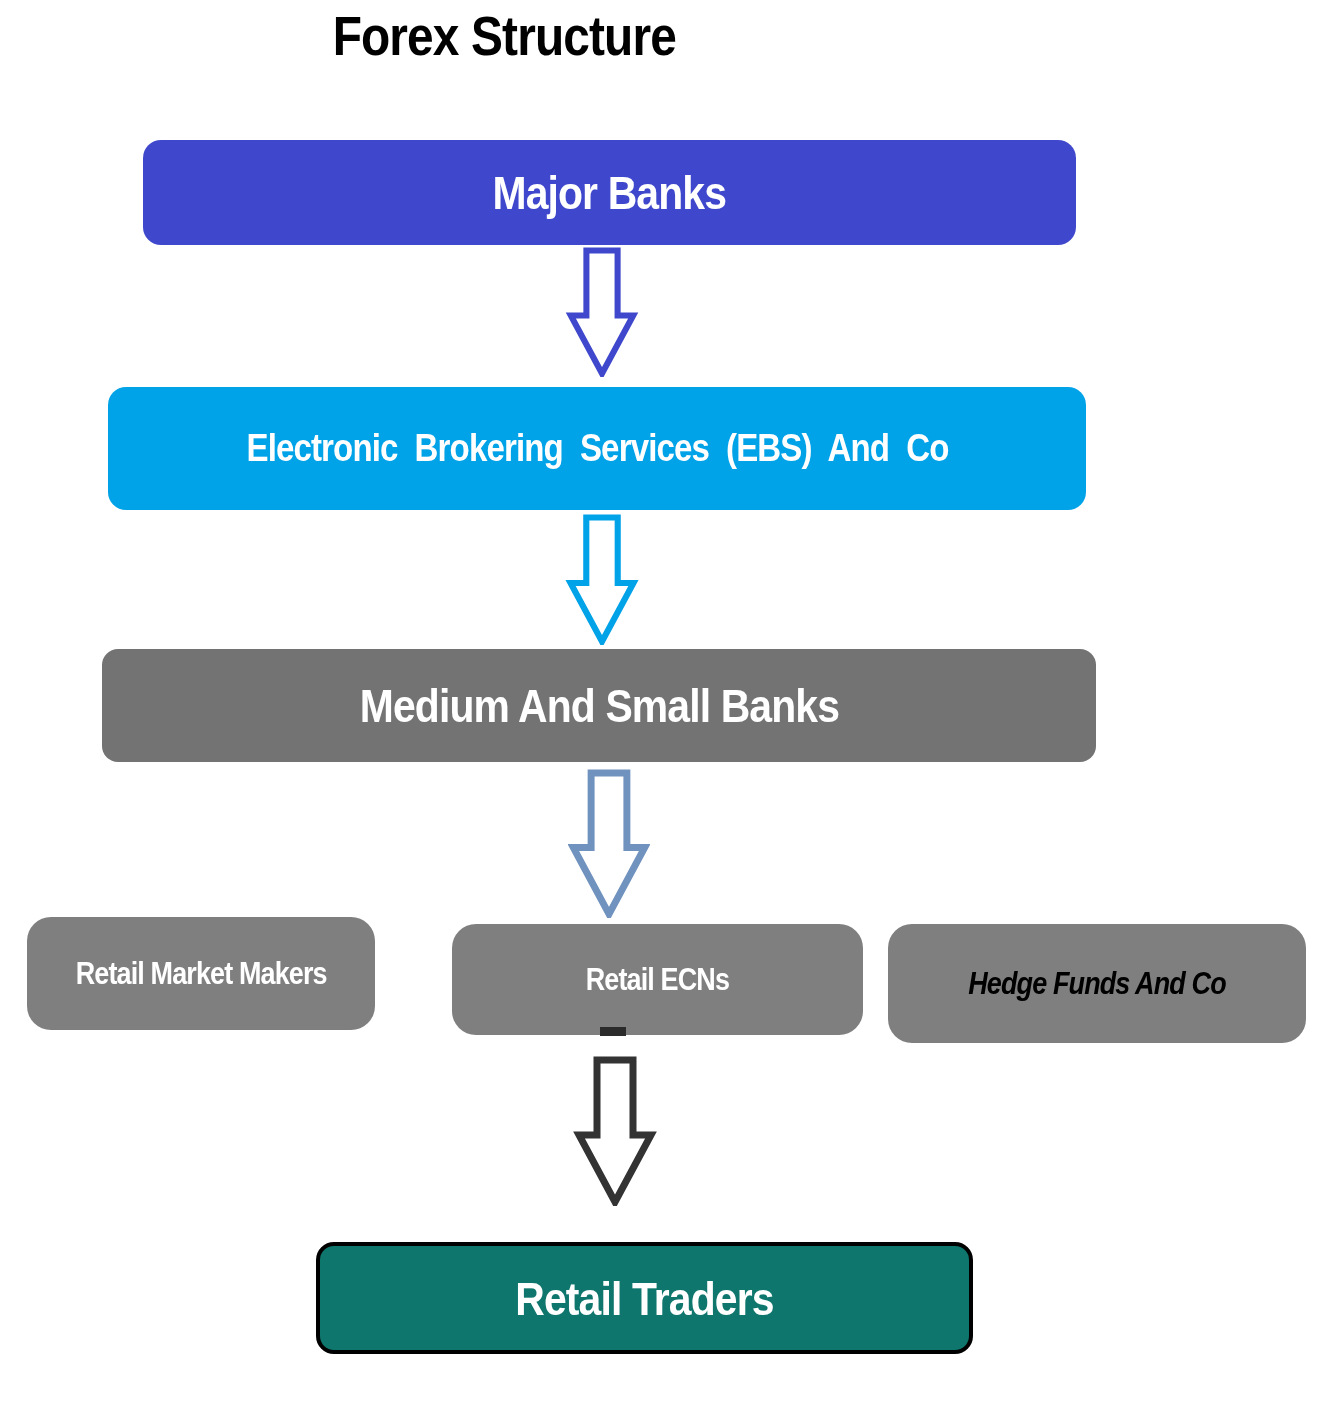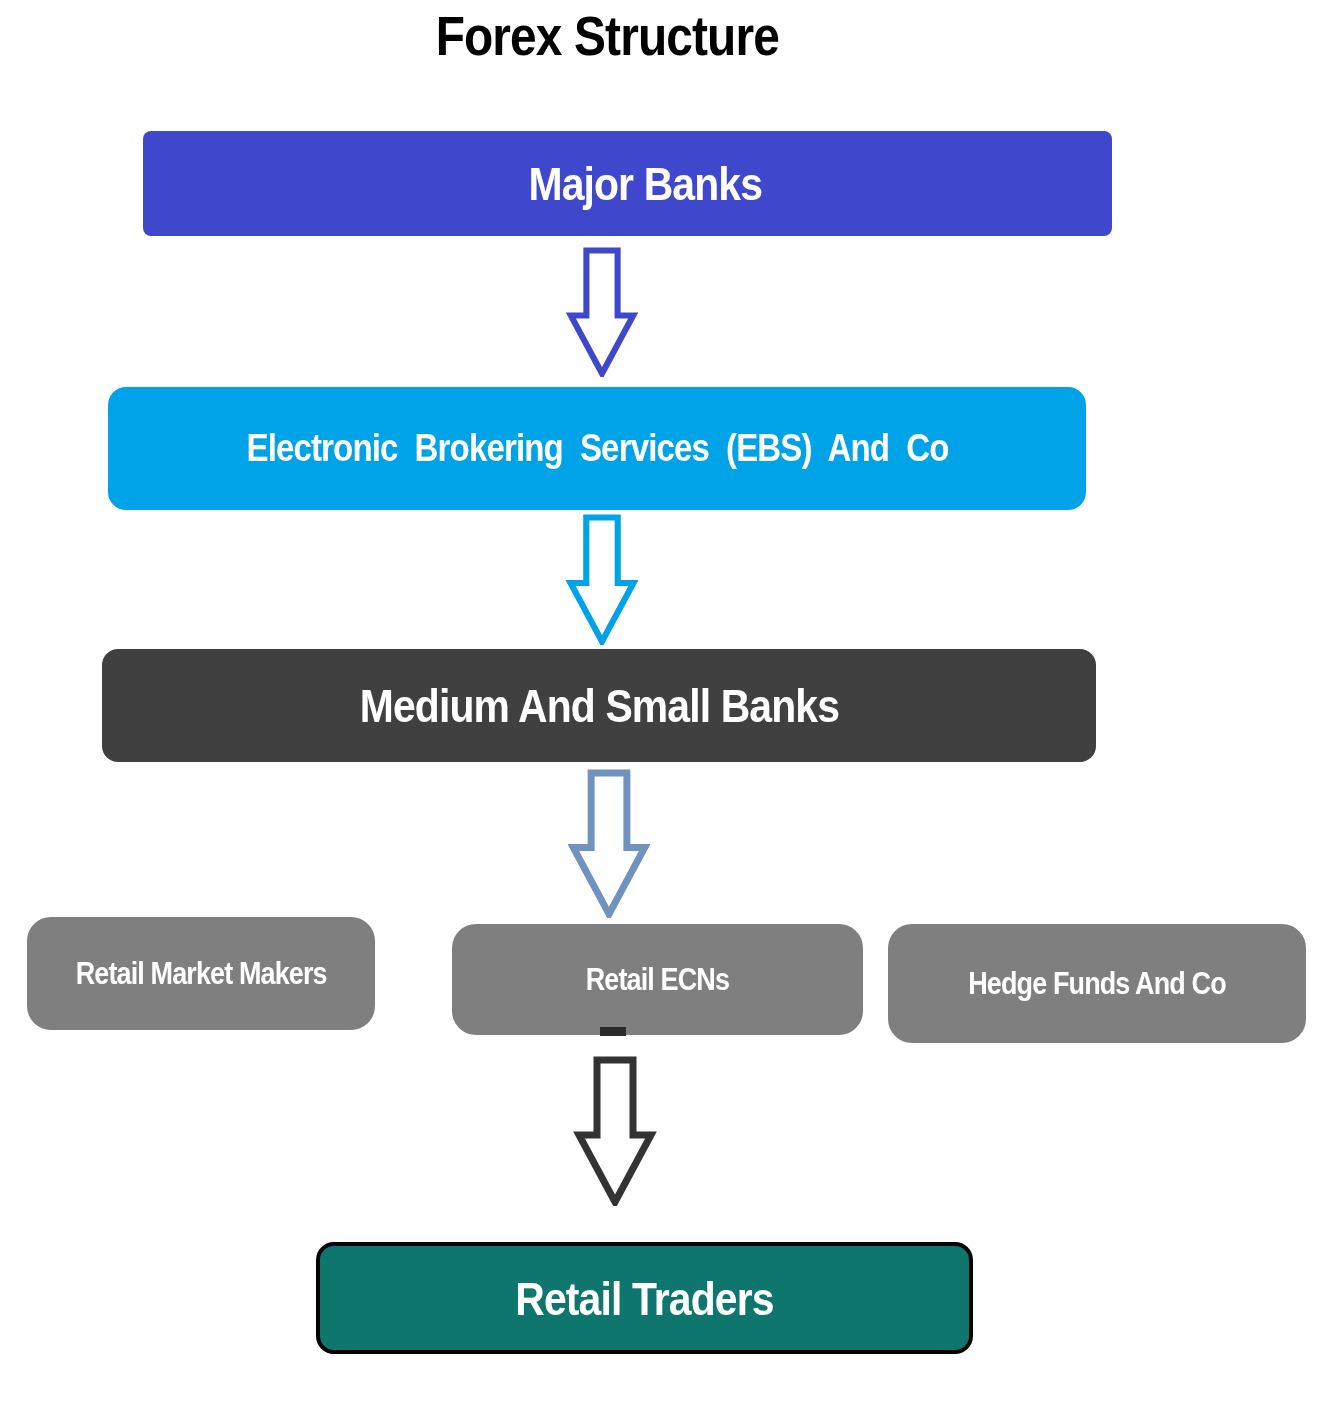--- a/index.html
+++ b/index.html
@@ -5,37 +5,37 @@
   html, body { margin: 0; padding: 0; background: #ffffff; }
   body {
     width: 1324px; height: 1408px;
     font-family: "Liberation Sans", sans-serif;
     position: relative; overflow: hidden;
   }
   .stage { position: absolute; inset: 0; }
 
   .title {
     position: absolute; left: 307px; top: 4px; width: 600px;
-    text-align: center; font-size: 55px; font-weight: bold; color: #000;
+    font-size: 55px; font-weight: bold; color: #000;
     white-space: nowrap;
   }
   .condense {
     display: inline-block;
     transform: scaleX(0.87);
     transform-origin: center;
     letter-spacing: -1px;
   }
 
   .node {
     position: absolute;
     display: flex; align-items: center; justify-content: center;
     color: #ffffff; font-weight: bold; text-align: center;
     white-space: nowrap;
   }
-  .node-major   { left: 143px; top: 131px;  width: 933px; height: 105px; border-radius: 8px; font-size: 47px; padding-left: 36px; }
+  .node-major   { left: 143px; top: 140px;  width: 933px; height: 105px; border-radius: 18px; font-size: 47px; }
   .node-ebs     { left: 108px; top: 387px;  width: 978px; height: 123px; border-radius: 18px; font-size: 38px; }
   .node-ebs .condense { word-spacing: 10px; }
   .node-medium  { left: 102px; top: 649px;  width: 994px; height: 113px; border-radius: 16px; font-size: 47px; }
   .node-rmm     { left: 27px;  top: 917px;  width: 348px; height: 113px; border-radius: 24px; font-size: 31px; }
   .node-ecn     { left: 452px; top: 924px;  width: 411px; height: 111px; border-radius: 24px; font-size: 31px; }
   .node-hedge   { left: 888px; top: 924px;  width: 418px; height: 119px; border-radius: 24px; font-size: 31px; }
   .node-traders { left: 316px; top: 1242px; width: 657px; height: 112px; border-radius: 18px;
                   font-size: 47px; border: 4px solid #000; box-sizing: border-box; }
 
   .arrow { position: absolute; line-height: 0; }
@@ -72,39 +72,39 @@
   <div class="node node-ebs" style="background-color: rgb(0, 162, 232); color: rgb(255, 255, 255);">
     <span class="condense">Electronic Brokering Services (EBS) And Co</span>
   </div>
 
   <div class="arrow arrow-2" style="color: rgb(0, 162, 232);">
     <svg width="76" height="131" viewBox="0 0 80 150">
       <polygon points="22,4 58,4 58,79 76,79 40,146 4,79 22,79" fill="#ffffff" stroke="currentColor" stroke-width="7" stroke-linejoin="miter"></polygon>
     </svg>
   </div>
 
-  <div class="node node-medium" style="background-color: #404040; color: rgb(255, 255, 255);">
+  <div class="node node-medium" style="background-color: #737373; color: rgb(255, 255, 255);">
     <span class="condense">Medium And Small Banks</span>
   </div>
 
   <div class="arrow arrow-3" style="color: rgb(112, 146, 190);">
     <svg width="82" height="149" viewBox="0 0 80 150">
       <polygon points="22,4 58,4 58,79 76,79 40,146 4,79 22,79" fill="#ffffff" stroke="currentColor" stroke-width="7" stroke-linejoin="miter"></polygon>
     </svg>
   </div>
 
   <div class="node node-rmm" style="background-color: rgb(127, 127, 127); color: rgb(255, 255, 255);">
     <span class="condense">Retail Market Makers</span>
   </div>
 
   <div class="node node-ecn" style="background-color: rgb(127, 127, 127); color: rgb(255, 255, 255);">
     <span class="condense">Retail ECNs</span>
   </div>
 
-  <div class="node node-hedge" style="background-color: rgb(127, 127, 127); color: #ffffff;">
+  <div class="node node-hedge" style="background-color: rgb(127, 127, 127); color: #000000; font-style: italic;">
     <span class="condense">Hedge Funds And Co</span>
   </div>
 
   <div class="arrow-stub"></div>
 
   <div class="arrow arrow-4" style="color: rgb(51, 51, 51);">
     <svg width="84" height="150" viewBox="0 0 80 150">
       <polygon points="22,4 58,4 58,79 76,79 40,146 4,79 22,79" fill="#ffffff" stroke="currentColor" stroke-width="7" stroke-linejoin="miter"></polygon>
     </svg>
   </div>

